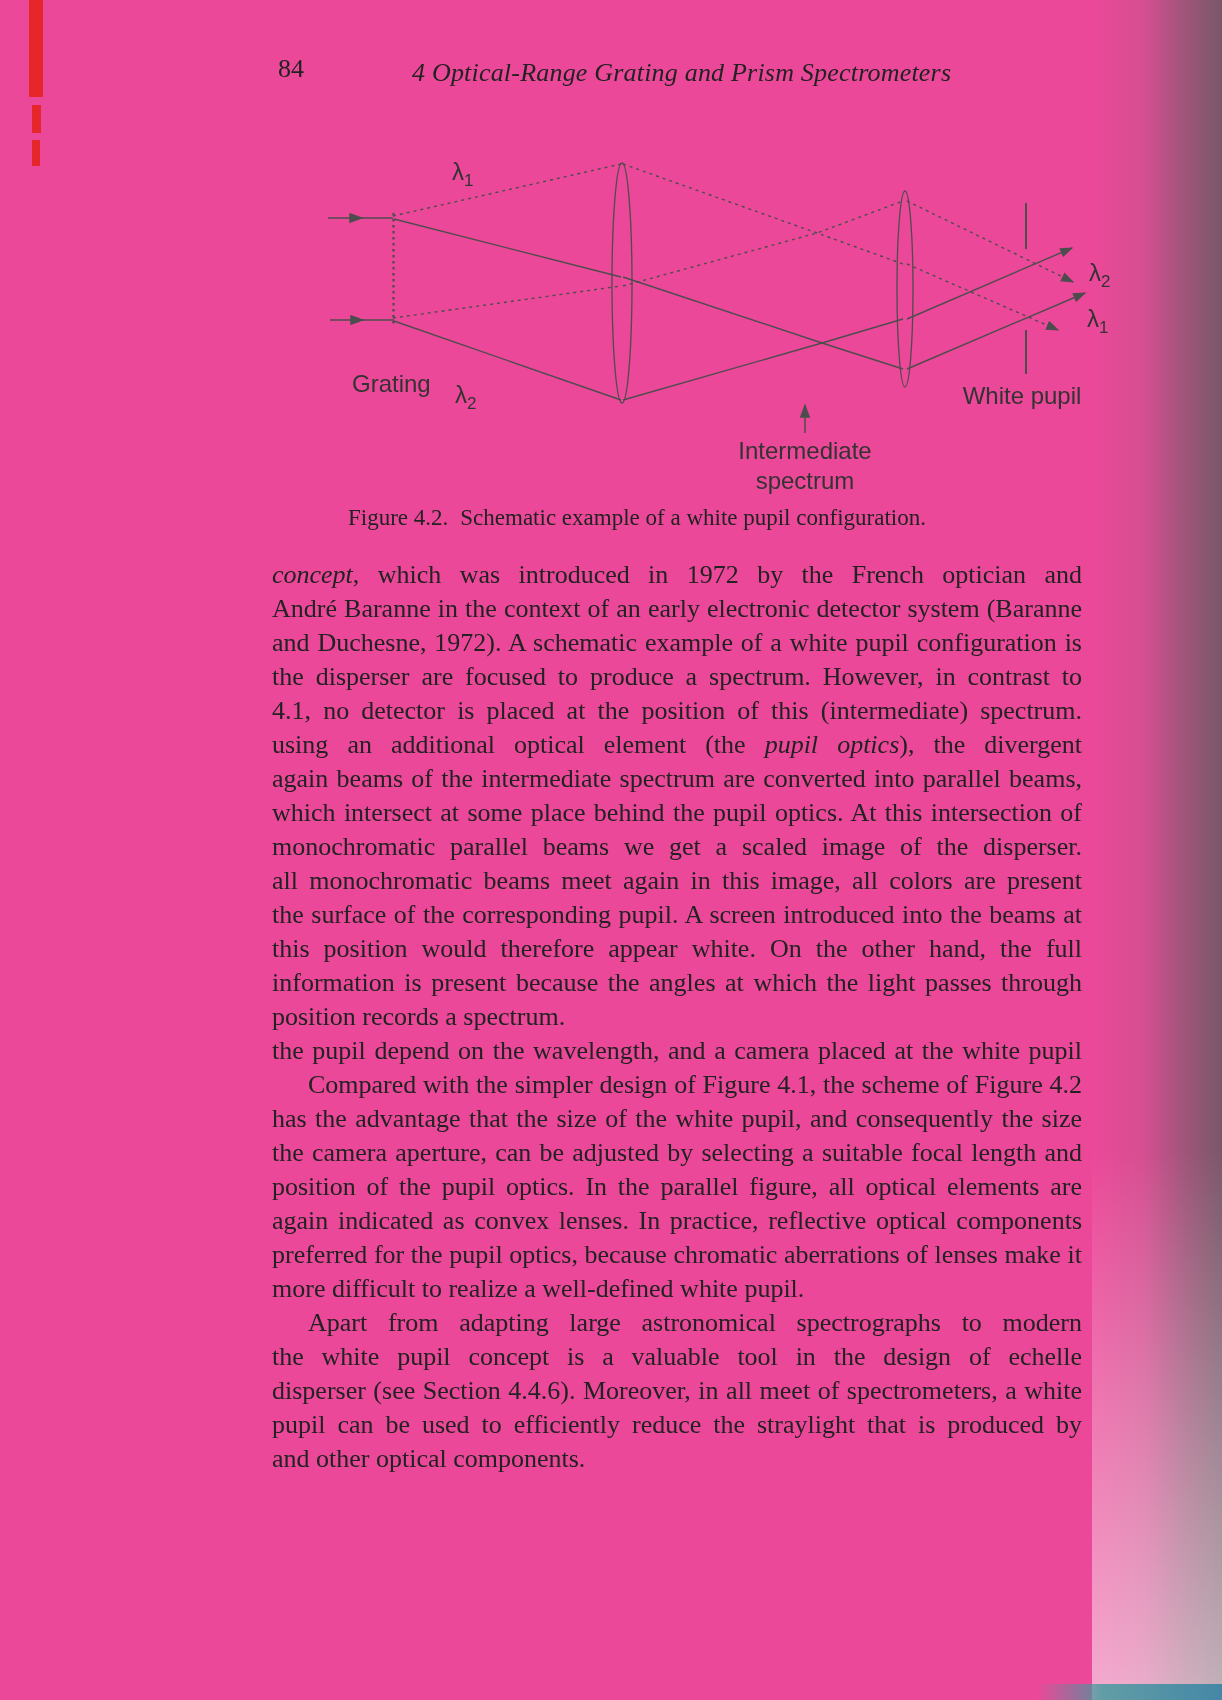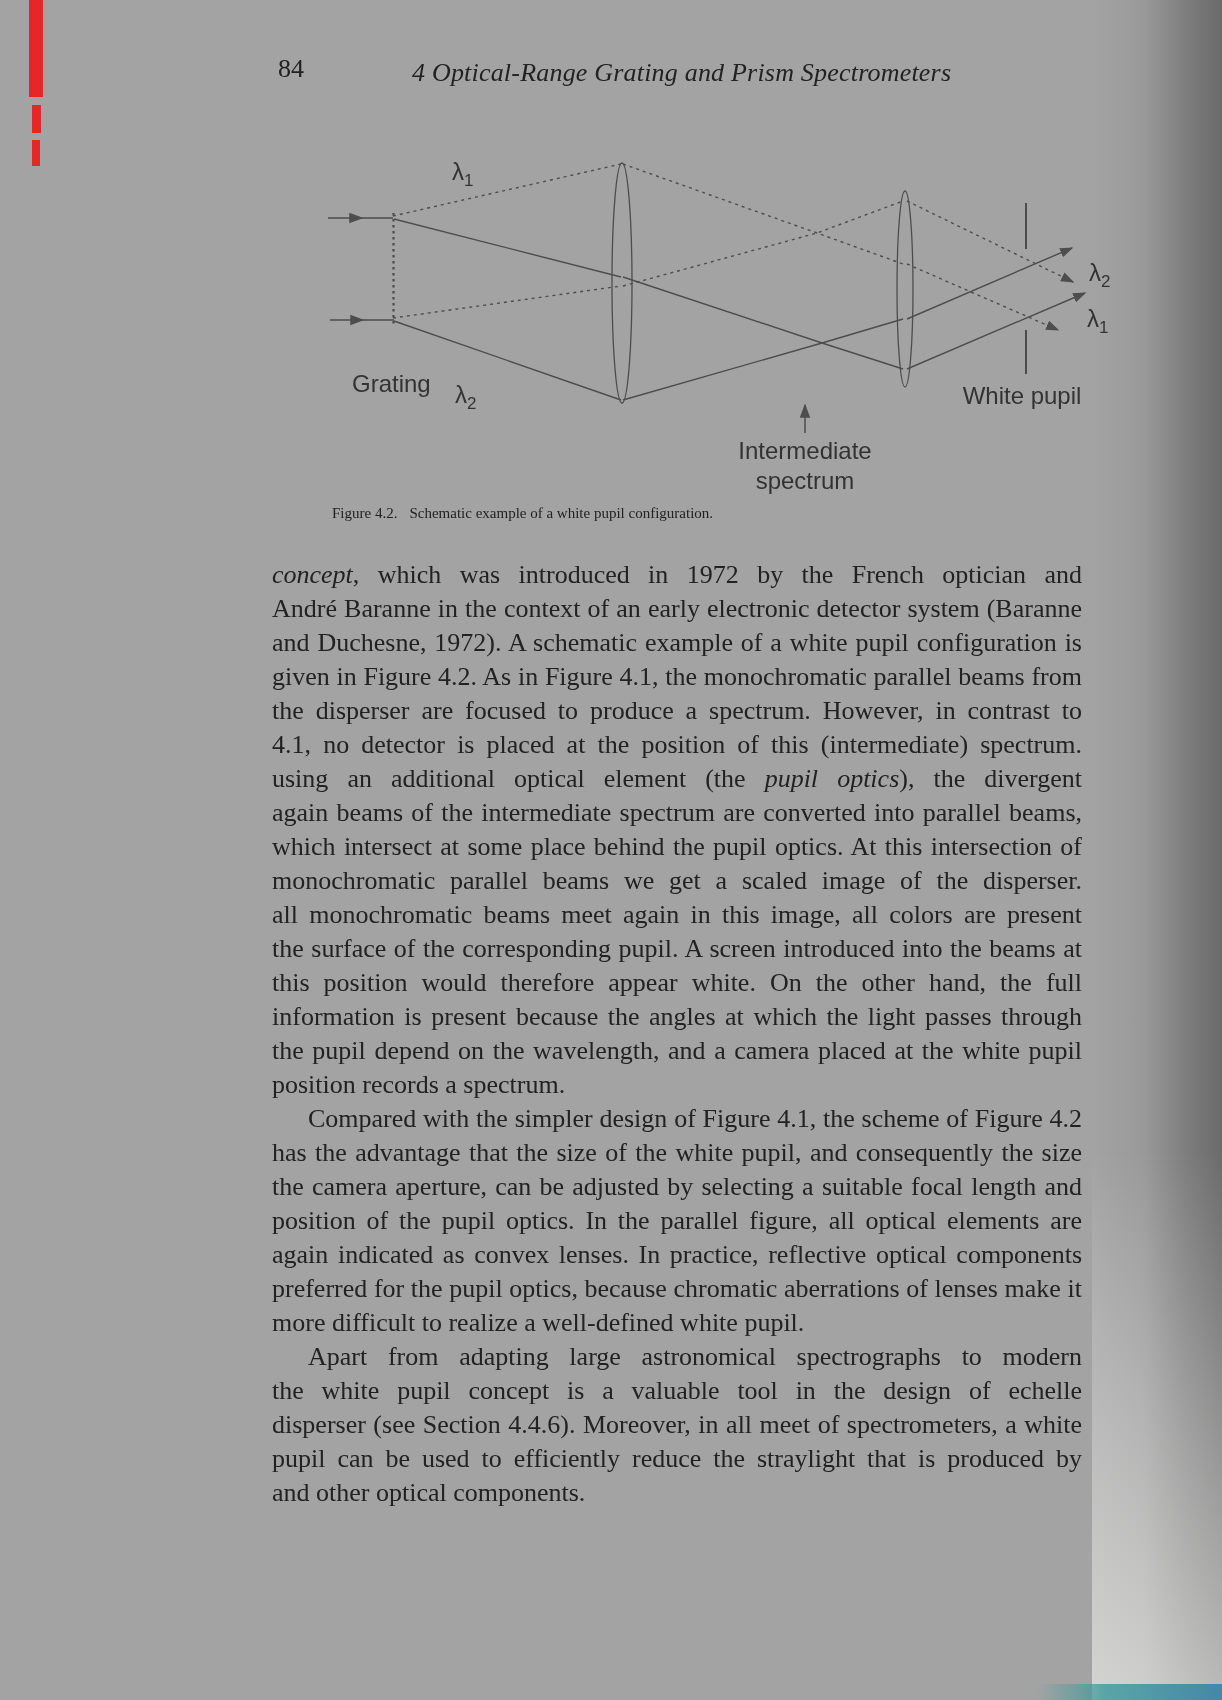--- a/index.html
+++ b/index.html
@@ -1,18 +1,18 @@
 <!DOCTYPE html>
 <html><head>
 <meta charset="utf-8">
 <style>
   html,body{margin:0;padding:0;background:#e8e8e8;}
   .page{
     position:relative; width:1222px; height:1700px;
-    background:#a3a3a3; overflow:hidden;
+    background:#ec4899; overflow:hidden;
     font-family:"Liberation Serif", serif; color:#222;
   }
   
   .red-mark{position:absolute; background:#e5262b;}
   .binding-shadow{
     position:absolute; top:0; right:0; width:130px; height:1700px;
     background:linear-gradient(to right, rgba(110,110,110,0) 0%, rgba(108,108,108,0.18) 40%,
                rgba(95,95,95,0.55) 72%, rgba(92,92,92,0.8) 100%);
   }
   .binding-soften{
@@ -27,21 +27,21 @@
   .page-number{position:absolute; left:278px; top:54px; font-size:26px;}
   .running-title{
     position:absolute; left:412px; top:52px; width:560px;
     font-size:26px; font-style:italic; letter-spacing:0.2px; white-space:nowrap;margin-top:6px;
   }
   
   .fig-svg{position:absolute; left:0; top:0;}
   .fig-label{font-family:"Liberation Sans", sans-serif; font-size:24px; fill:#333;}
   .fig-sub{font-size:17px;}
   .caption{
-    position:absolute; left:332px; top:505px; font-size:15px; color:#222;
+    position:absolute; left:348px; top:505px; font-size:23px; color:#222;
   }
   .caption .cap-text{margin-left:12px;}
   
   .body-text{
     position:absolute; left:272px; top:558px; width:810px;
     font-size:26px; line-height:34px;
   }
   .bline{height:34px; white-space:nowrap;}
   .bline.j{white-space:normal; text-align:justify; text-align-last:justify; height:34px; overflow:hidden;}
   .bline.indent{padding-left:36px;}
@@ -115,33 +115,32 @@
   </svg>
 
   <div class="caption">
     <span class="cap-label">Figure 4.2.</span><span class="cap-text">Schematic example of a white pupil configuration.</span>
   </div>
 
   <div class="body-text">
       <div class="bline j"><em>concept</em><span>, which was introduced in 1972 by the French optician and astronomer</span></div>
       <div class="bline j"><span>André Baranne in the context of an early electronic detector system (Baranne</span></div>
       <div class="bline j"><span>and Duchesne, 1972). A schematic example of a white pupil configuration is</span></div>
-      <div class="bline j"><span>given in Figure 4.2. As in Figure 4.1, the monochromatic parallel beams from</span></div>
       <div class="bline j"><span>the disperser are focused to produce a spectrum. However, in contrast to Figure</span></div>
       <div class="bline j"><span>4.1, no detector is placed at the position of this (intermediate) spectrum. Instead,</span></div>
       <div class="bline j"><span>using an additional optical element (the </span><em>pupil optics</em><span>), the divergent monochro-</span></div>
       <div class="bline j"><span>again beams of the intermediate spectrum are converted into parallel beams,</span></div>
       <div class="bline j"><span>which intersect at some place behind the pupil optics. At this intersection of the</span></div>
       <div class="bline j"><span>monochromatic parallel beams we get a scaled image of the disperser. Because</span></div>
       <div class="bline j"><span>all monochromatic beams meet again in this image, all colors are present over</span></div>
       <div class="bline j"><span>the surface of the corresponding pupil. A screen introduced into the beams at</span></div>
       <div class="bline j"><span>this position would therefore appear white. On the other hand, the full spectral</span></div>
       <div class="bline j"><span>information is present because the angles at which the light passes through</span></div>
+      <div class="bline"><span>position records a spectrum.</span></div>
       <div class="bline j"><span>the pupil depend on the wavelength, and a camera placed at the white pupil</span></div>
-      <div class="bline"><span>position records a spectrum.</span></div>
       <div class="bline j indent"><span>Compared with the simpler design of Figure 4.1, the scheme of Figure 4.2</span></div>
       <div class="bline j"><span>has the advantage that the size of the white pupil, and consequently the size of</span></div>
       <div class="bline j"><span>the camera aperture, can be adjusted by selecting a suitable focal length and</span></div>
       <div class="bline j"><span>position of the pupil optics. In the parallel figure, all optical elements are</span></div>
       <div class="bline j"><span>again indicated as convex lenses. In practice, reflective optical components are</span></div>
       <div class="bline j"><span>preferred for the pupil optics, because chromatic aberrations of lenses make it</span></div>
       <div class="bline"><span>more difficult to realize a well-defined white pupil.</span></div>
       <div class="bline j indent"><span>Apart from adapting large astronomical spectrographs to modern detectors,</span></div>
       <div class="bline j"><span>the white pupil concept is a valuable tool in the design of echelle spectrometers,</span></div>
       <div class="bline j"><span>disperser (see Section 4.4.6). Moreover, in all meet of spectrometers, a white</span></div>

